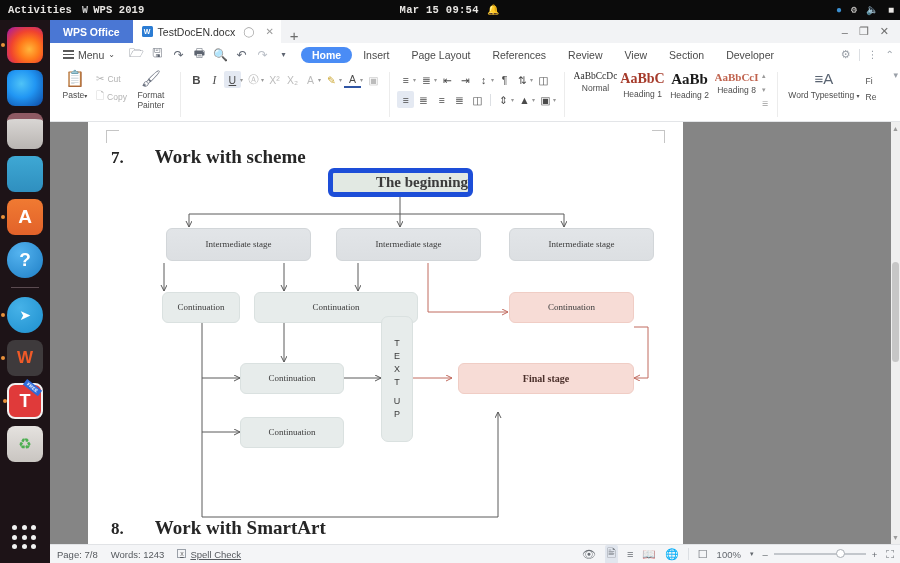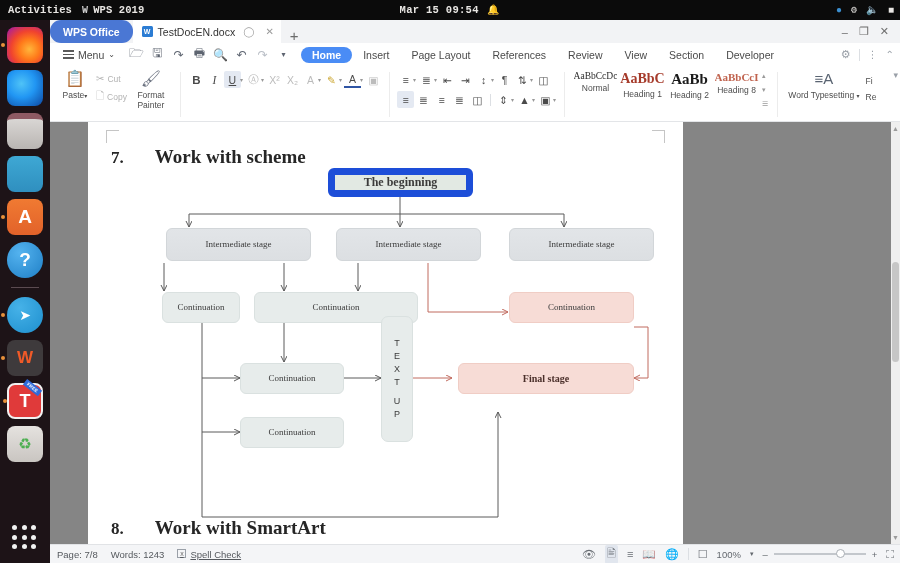--- a/index.html
+++ b/index.html
@@ -83,21 +83,21 @@
 
   
   .tabstrip {
     height: 23px; background: #f2f3f5; display: flex; align-items: flex-end;
     position: relative; flex: 0 0 auto;
   }
   .tab {
     height: 23px; display: flex; align-items: center; gap: 5px;
     padding: 0 9px; font-size: 10.5px; color: #3c3c3c;
   }
-  .tab-wpsoffice { background: #4a77d4; color: #fff; font-weight: 600; padding: 0 13px; border-radius: 11px; }
+  .tab-wpsoffice { background: #4a77d4; color: #fff; font-weight: 600; padding: 0 13px; }
   .tab-doc { background: #fff; color: #333; padding-right: 4px; }
   .tab-doc-icon {
     width: 11px; height: 11px; background: #2b7cd3; border-radius: 1.5px; color:#fff;
     font-size: 7px; display: flex; align-items: center; justify-content: center; font-weight: 700;
   }
   .tab-btn { font-size: 10px; color: #9a9a9a; padding: 0 3px; }
   .tab-plus { font-size: 15px; color: #6b6b6b; padding: 0 9px; line-height: 1; }
   .win-ctrls {
     position: absolute; right: 4px; top: 0; height: 23px;
     display: flex; align-items: center; gap: 11px; padding-right: 7px;
@@ -201,21 +201,21 @@
   .h-num { font-size: 17px; }
   .h-txt { font-size: 19px; margin-left: 27px; }
 
   .diagram { position: absolute; left: 0; top: 0; width: 595px; height: 100%; }
   .node {
     position: absolute; border-radius: 6px;
     display: flex; align-items: center; justify-content: center;
     font-family: "Liberation Serif", serif; font-size: 9px; color: #3b3b3b;
     text-align: center; line-height: 1.15;
   }
-  .n-start { background: #e2e9e3; border: 7px solid #1d4ed8; font-weight: 700; font-size: 12px; }
+  .n-start { background: #e2e9e3; border: 5px solid #1d4ed8; font-weight: 700; font-size: 15px; justify-content: flex-end; }
   .n-mid { background: linear-gradient(#e2e5e8, #dcdfe2); border: 1px solid #d2d6d9; }
   .n-cont { background: #e7eceb; border: 1px solid #dae1e0; }
   .n-pink { background: #f7dcd6; border: 1px solid #f0cdc5; }
   .n-final { background: #f7dcd6; border: 1px solid #f0cdc5; font-weight: 700; font-size: 10px; color: #4a2f2a; }
   .n-vert {
     background: #e7eceb; border: 1px solid #dae1e0; border-radius: 7px;
     flex-direction: column; justify-content: center; gap: 0;
     font-family: "Liberation Sans", sans-serif; font-size: 9px; color: #3b3b3b;
   }
   .n-vert span { line-height: 1.45; }

